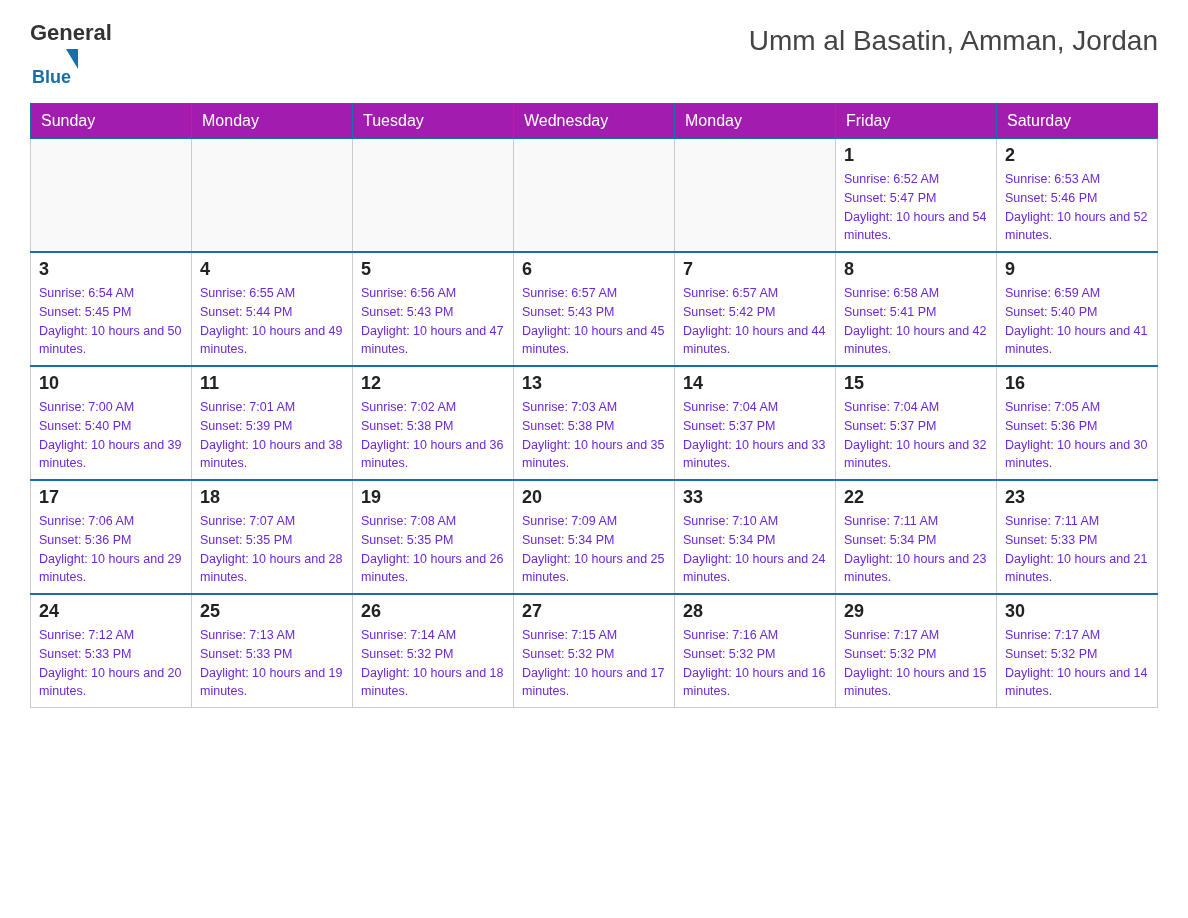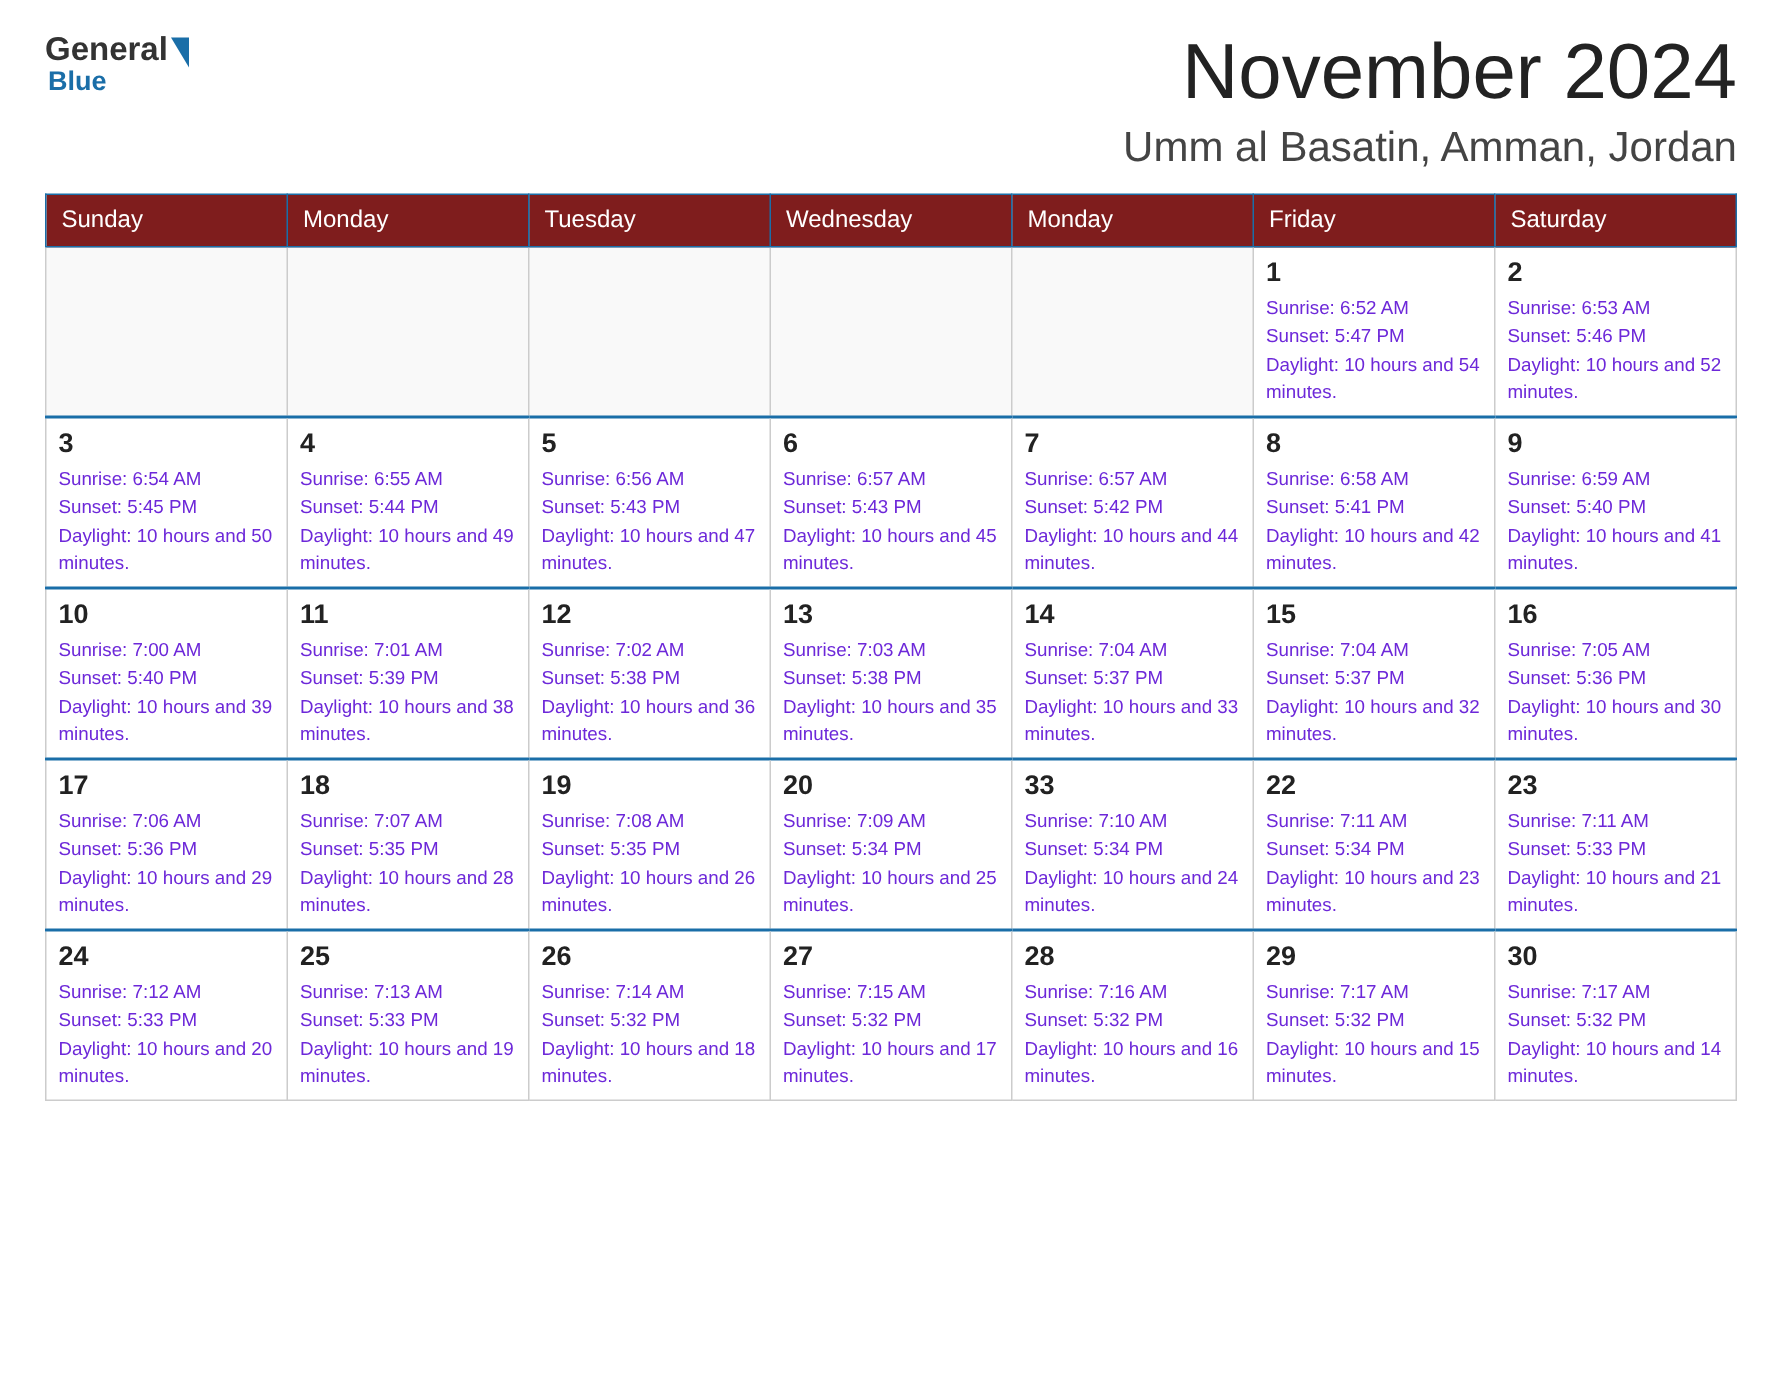--- a/index.html
+++ b/index.html
@@ -40,20 +40,21 @@
     .logo-blue {
       font-size: 18px;
       font-weight: bold;
       color: #1a6ea8;
       margin-top: -2px;
       margin-left: 2px;
     }
     .logo-line {
       display: flex;
       align-items: center;
+      flex-direction: column;
     }
     .title-section {
       text-align: right;
     }
     .month-title {
       font-size: 52px;
       font-weight: 400;
       color: #222;
       line-height: 1.1;
     }
@@ -61,21 +62,21 @@
       font-size: 28px;
       color: #444;
       margin-top: 5px;
     }
     .calendar {
       width: 100%;
       border-collapse: collapse;
       margin-top: 15px;
     }
     .calendar th {
-      background: #7f1d1d;
+      background: #a21caf;
       color: #fff;
       font-size: 16px;
       font-weight: 400;
       padding: 8px 10px;
       text-align: left;
       border: 1px solid #1a6ea8;
     }
     .calendar td {
       border: 1px solid #ccc;
       vertical-align: top;
@@ -109,21 +110,20 @@
 
 <div class="header">
   <div class="logo">
     <div class="logo-line">
       <span class="logo-general">General</span>
       <div class="logo-blue-arrow"></div>
     </div>
     <span class="logo-blue">Blue</span>
   </div>
   <div class="title-section">
-    <div class="month-title">November 2024</div>
     <div class="location">Umm al Basatin, Amman, Jordan</div>
   </div>
 </div>
 
 <table class="calendar">
   <thead>
     <tr>
     <th>Sunday</th>
         <th>Monday</th>
         <th>Tuesday</th>

